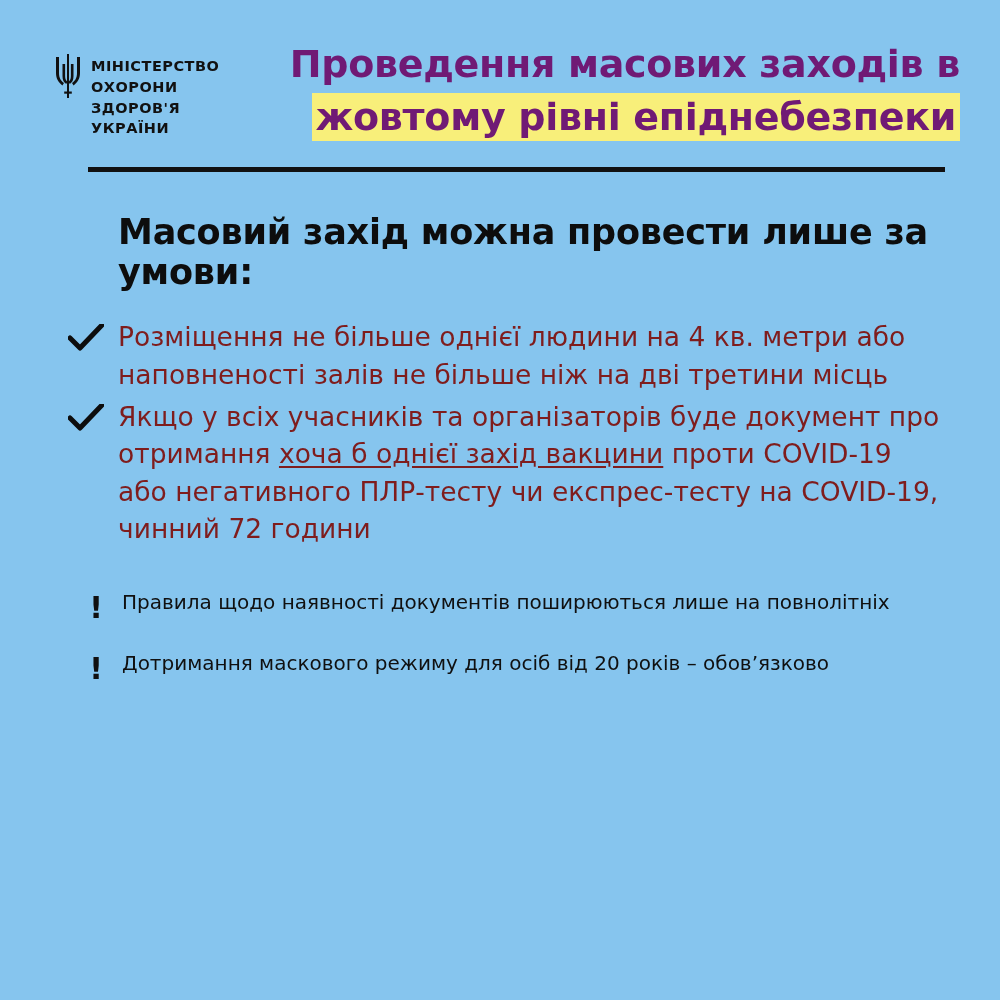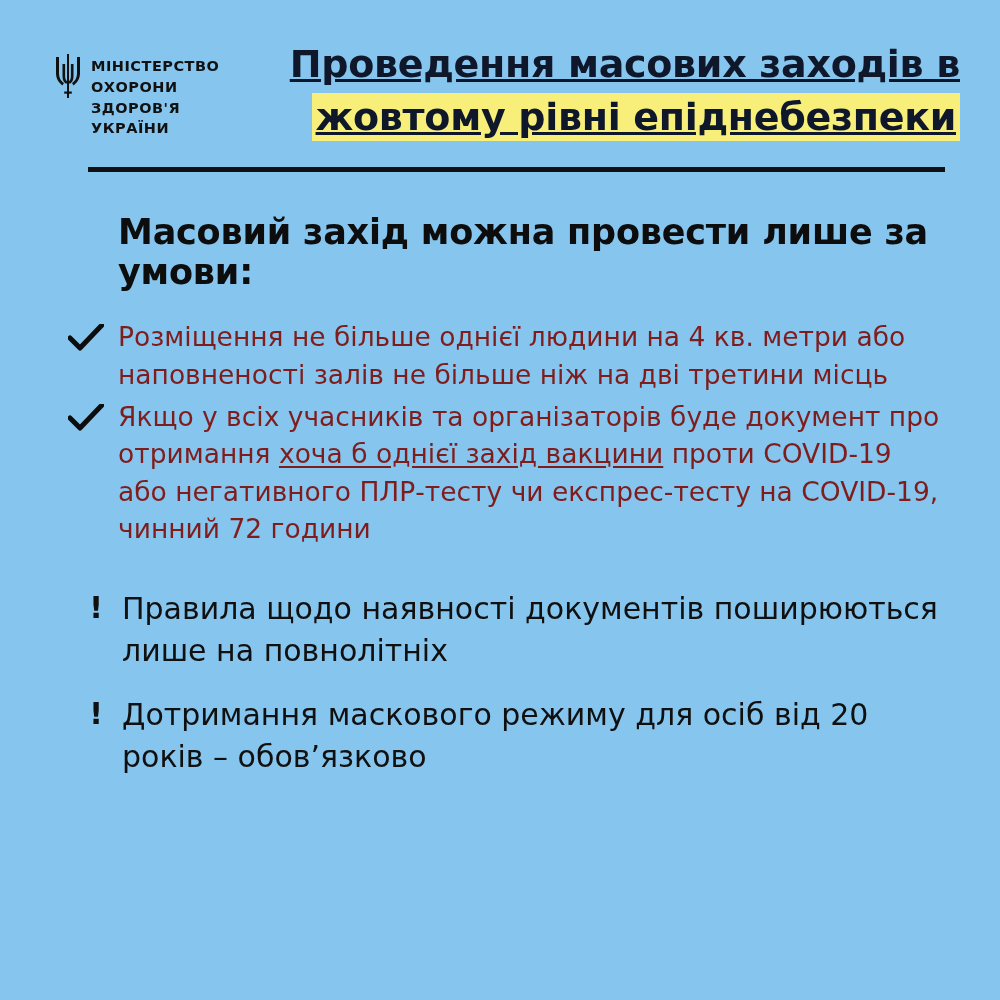--- a/index.html
+++ b/index.html
@@ -52,23 +52,22 @@
   .title-block {
     flex: 1 1 auto;
     text-align: right;
     padding-left: 10px;
   }
   .title-line {
     font-size: 38px;
     font-weight: 800;
     line-height: 1.28;
     letter-spacing: -0.3px;
-    color: #0f172a;
+    color: #701a75;
     display: block;
-    text-decoration: underline;
   }
   .title-line.hl {
     display: inline-block;
     background: #f8ef7a;
     padding: 0 4px;
     margin-top: 4px;
   }
   .rule {
     margin: 26px 55px 0 88px;
     height: 5px;
@@ -123,21 +122,21 @@
   .excl {
     flex: 0 0 auto;
     width: 16px;
     text-align: center;
     font-size: 30px;
     font-weight: 700;
     line-height: 1.3;
     color: #101010;
   }
   .note-text {
-    font-size: 30px;
+    font-size: 20px;
     line-height: 1.4;
     color: #101010;
   }
   .spacer-2 { height: 14px; }
 </style>
 </head>
 <body>
 
 <div class="poster">
 

